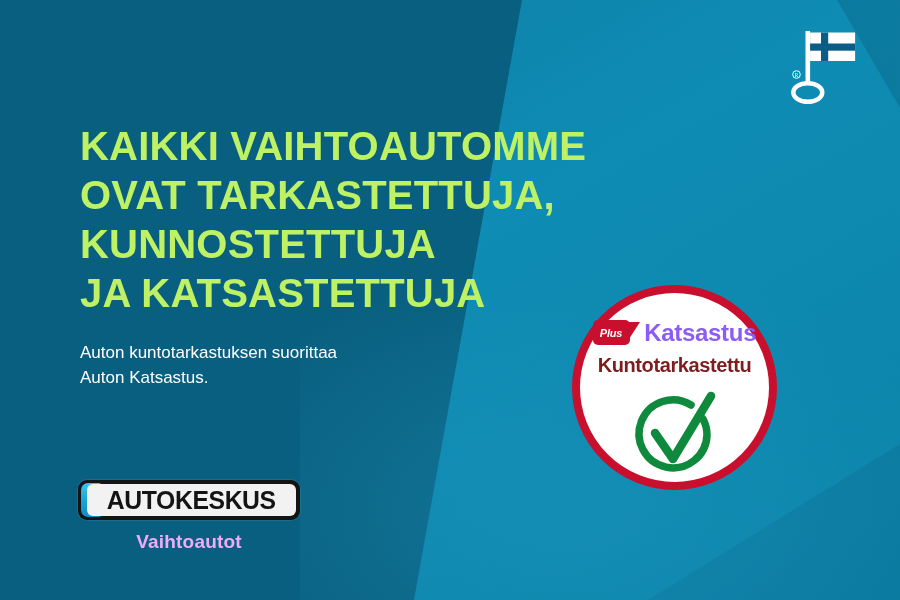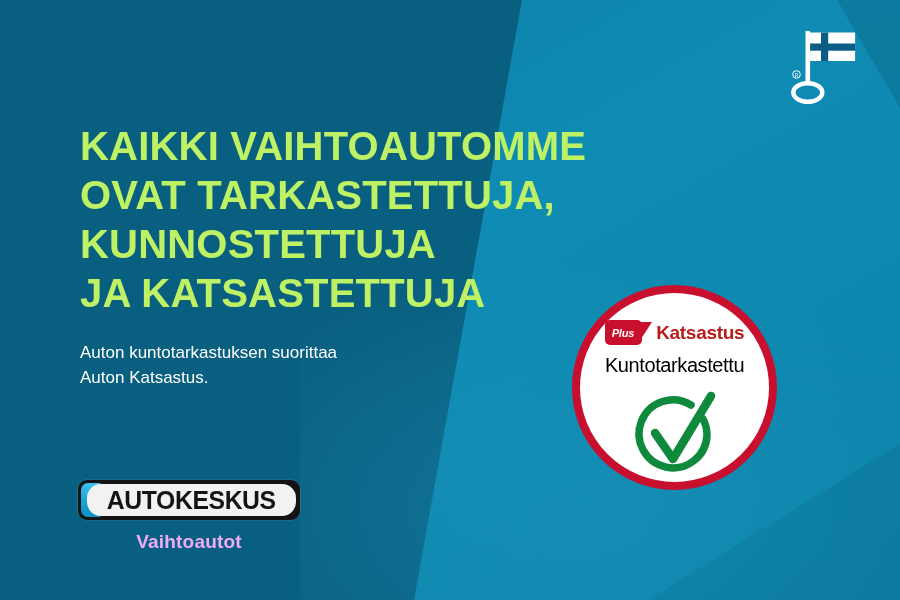--- a/index.html
+++ b/index.html
@@ -70,21 +70,21 @@
     background:#141414;border-radius:9px;
     box-shadow:0 0 0 1px rgba(255,255,255,.08);
   }
   .plate-blue{
     position:absolute;left:3px;top:3px;width:20px;height:34px;
     background:linear-gradient(180deg,#3fc2ee 0%, #16a3d8 55%, #0f8ec2 100%);
     border-radius:7px 2px 2px 7px;
   }
   .plate-inner{
     position:absolute;left:9px;top:4px;right:4px;bottom:4px;
-    background:#f2f2f2;border-radius:14px;
+    background:#f2f2f2;border-radius:6px;
     display:flex;align-items:center;justify-content:center;
   }
   .plate-text{
     color:#141414;font-weight:bold;font-size:25px;
     letter-spacing:-.4px;line-height:1;
     transform:scaleX(.99);
   }
   .logo-sub{
     margin-top:11px;width:222px;text-align:center;
     color:#f0abfc;font-weight:bold;font-size:19px;letter-spacing:.2px;
@@ -113,26 +113,26 @@
     font-size:11px;line-height:1;letter-spacing:-.2px;
   }
   .plus-flag{
     display:inline-block;width:0;height:0;
     border-left:11px solid #c8102e;
     border-bottom:17px solid transparent;
     margin-left:-1px;margin-top:-4px;
     vertical-align:top;
   }
   .katsastus-text{
-    color:#b91c1c;font-weight:bold;font-size:19px;
+    color:#8b5cf6;font-weight:bold;font-size:24px;
     letter-spacing:-.3px;margin-left:4px;line-height:1;
   }
   .badge-mid{
     position:absolute;left:0;right:0;top:61px;text-align:center;
-    color:#000000;font-weight:normal;font-size:20px;letter-spacing:-.4px;
+    color:#7f1d1d;font-weight:bold;font-size:20px;letter-spacing:-.4px;
   }
   .badge-check{
     position:absolute;left:50%;top:96px;transform:translateX(-50%);
     width:96px;height:86px;
   }
 </style>
 </head>
 <body>
 
 <div id="banner">

